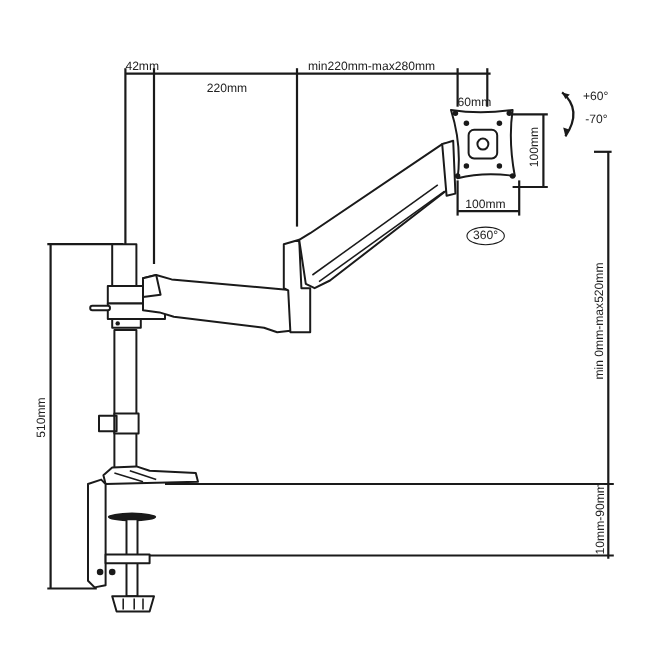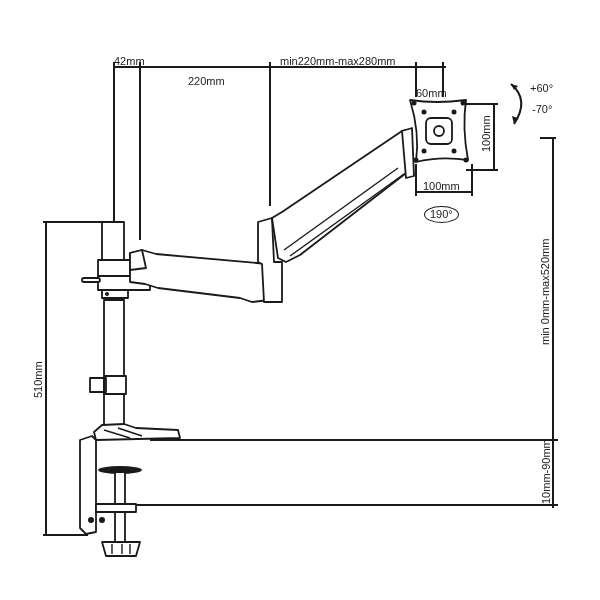--- a/index.html
+++ b/index.html
@@ -119,21 +119,21 @@
     </g>
   </svg>
 
   <span class="label" style="left:114px; top:56px;">42mm</span>
   <span class="label" style="left:188px; top:56px;margin-top:20px;">220mm</span>
   <span class="label" style="left:280px; top:56px;">min220mm-max280mm</span>
   <span class="label" style="left:416px; top:56px;margin-top:32px;">60mm</span>
 
   <span class="vlabel" style="left:481px; top:152px;">100mm</span>
   <span class="label" style="left:423px; top:181px;">100mm</span>
-  <span class="badge" style="left:424px; top:206px;">190°</span>
+  <span class="badge" style="left:424px; top:206px;">360°</span>
 
   <span class="label" style="left:530px; top:83px;">+60°</span>
   <span class="label" style="left:532px; top:104px;">-70°</span>
 
   <span class="vlabel" style="left:540px; top:345px;">min 0mm-max520mm</span>
   <span class="vlabel" style="left:33px; top:398px;">510mm</span>
   <span class="vlabel" style="left:541px; top:504px;">10mm-90mm</span>
 </div>
 
 </body></html>

